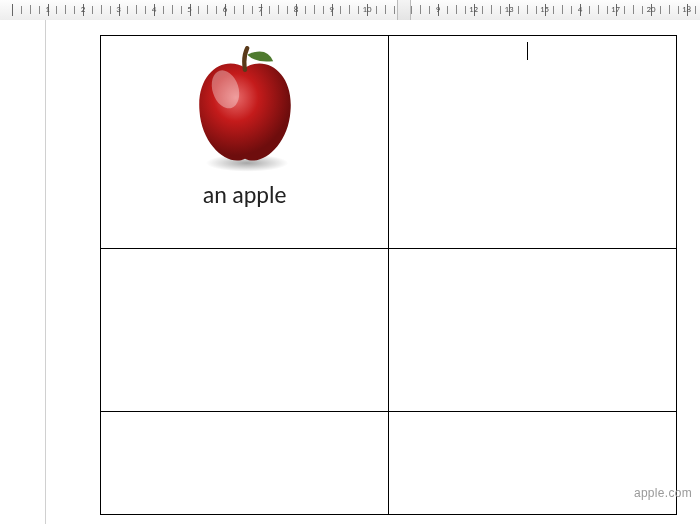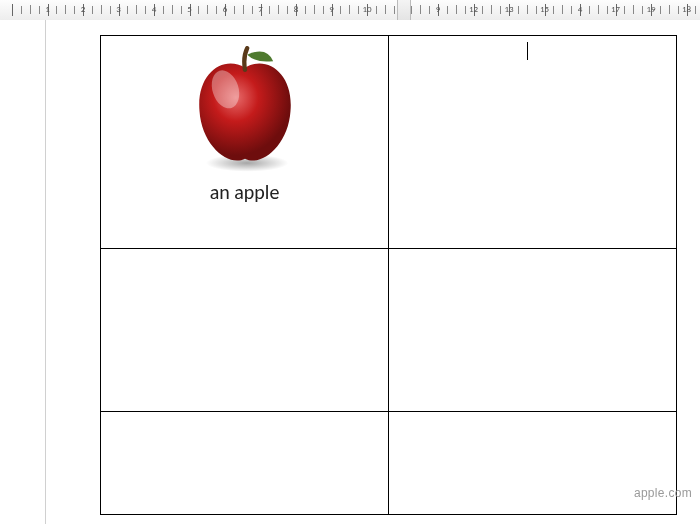--- a/index.html
+++ b/index.html
@@ -79,21 +79,21 @@
     width: 275px;
     height: 200px;
     vertical-align: top;
     text-align: center;
     padding: 6px;
   }
   table.doc-table tr.row2 td { height: 150px; }
   table.doc-table tr.row3 td { height: 90px; }
 
   .caption {
-    font-size: 20px;
+    font-size: 24px;
     color: #222;
     margin-top: 4px;
     font-family: Calibri, "Segoe UI", Arial, sans-serif;
   }
 
   .apple-wrap {
     display: flex;
     flex-direction: column;
     align-items: center;
     justify-content: flex-start;
@@ -216,21 +216,21 @@
     <div class="num" style="left: 296px;">8</div>
     <div class="num" style="left: 331.5px;">9</div>
     <div class="num" style="left: 367px;">10</div>
     <div class="num" style="left: 402.5px;">11</div>
     <div class="num" style="left: 438px;">9</div>
     <div class="num" style="left: 473.5px;">12</div>
     <div class="num" style="left: 509px;">13</div>
     <div class="num" style="left: 544.5px;">15</div>
     <div class="num" style="left: 580px;">4</div>
     <div class="num" style="left: 615.5px;">17</div>
-    <div class="num" style="left: 651px;">19</div>
+    <div class="num" style="left: 651px;">20</div>
     <div class="num" style="left: 686.5px;">18</div>
     <div class="page-break" style="left: 396.5px;"></div>
   </div>
 
 <div class="canvas">
   <div class="page-left-edge"></div>
 
   <table class="doc-table">
     <tbody>
         <tr class="row1">

